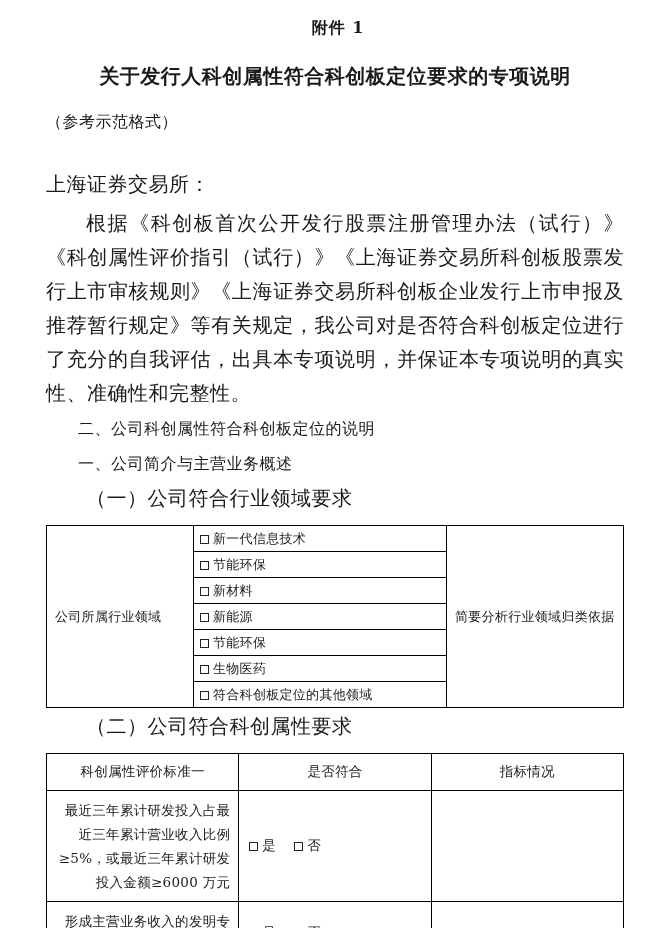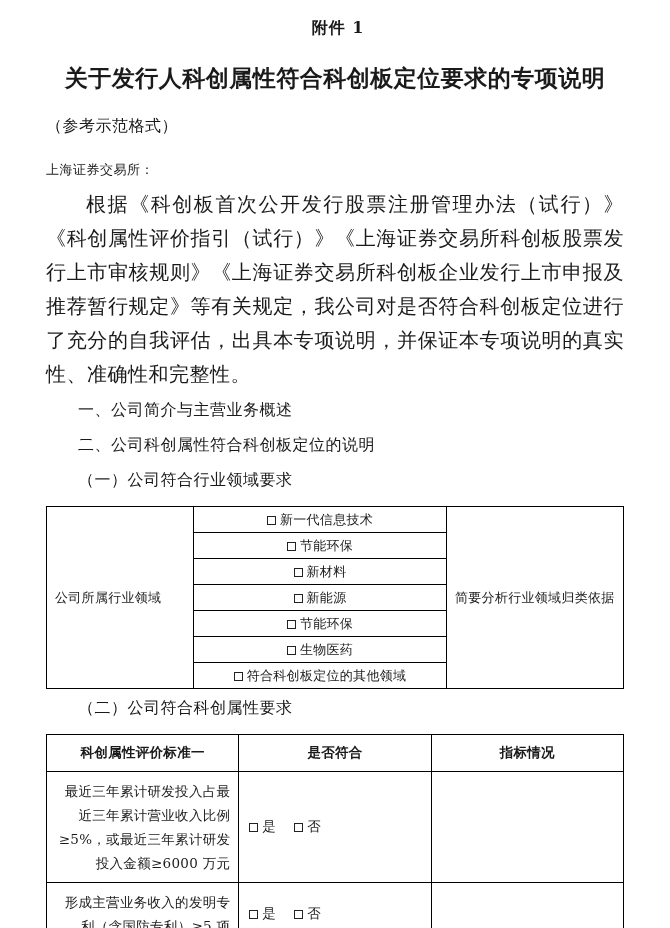--- a/index.html
+++ b/index.html
@@ -23,53 +23,53 @@
   }
   .attachment-label {
     font-size: 16px;
     font-weight: bold;
     letter-spacing: 1px;
     margin: 4px 0 0 6px;
     text-align: center;
   }
   .doc-title {
     text-align: center;
-    font-size: 23px;
+    font-size: 20px;
     font-weight: bold;
     letter-spacing: 0.5px;
     margin-top: 24px;
   }
   .doc-subtitle {
     font-size: 16px;
     margin-top: 22px;
     letter-spacing: 0.5px;
   }
   .salutation {
-    font-size: 13px;
-    margin-top: 24px;
+    font-size: 20px;
+    margin-top: 38px;
     letter-spacing: 0.5px;
   }
   .body-para {
     font-size: 20px;
     line-height: 34px;
     text-align: justify;
     text-justify: inter-ideograph;
     margin-top: 8px;
     text-indent: 2em;
     letter-spacing: 0.5px;
   }
   .section-line {
     font-size: 16px;
     line-height: 33px;
     text-indent: 2em;
     letter-spacing: 0.5px;
     margin-top: 2px;
   }
   .sub-section-line {
-    font-size: 16px;
+    font-size: 20px;
     line-height: 33px;
     text-indent: 2em;
     letter-spacing: 0.5px;
     margin-top: 2px;
   }
   table {
     border-collapse: collapse;
     width: 100%;
     table-layout: fixed;
   }
@@ -84,38 +84,37 @@
     letter-spacing: 0.3px;
   }
   .tbl1 td.cat {
     width: 132px;
     padding-left: 8px;
     line-height: 22px;
   }
   .tbl1 td.opt {
     height: 21px;
     line-height: 19px;
-    text-align: center;
   }
   .tbl1 td.note {
     width: 160px;
     line-height: 23px;
     padding: 2px 8px;
   }
   .tbl2 {
     margin-top: 10px;
   }
   .tbl2 td, .tbl2 th {
     border: 1px solid #000;
     font-size: 13.5px;
     letter-spacing: 0.3px;
     text-align: right;
   }
   .tbl2 th {
-    font-weight: bold;
+    font-weight: normal;
     text-align: center;
     height: 30px;
     padding: 3px 20px;
   }
   .tbl2 td.crit {
     padding: 7px 8px;
     line-height: 24px;
     vertical-align: middle;
   }
   .tbl2 td.check {
@@ -150,22 +149,22 @@
   <div class="attachment-label">附件 1</div>
 
   <div class="doc-title">关于发行人科创属性符合科创板定位要求的专项说明</div>
 
   <div class="doc-subtitle">（参考示范格式）</div>
 
   <div class="salutation">上海证券交易所：</div>
 
   <div class="body-para">根据《科创板首次公开发行股票注册管理办法（试行）》《科创属性评价指引（试行）》《上海证券交易所科创板股票发行上市审核规则》《上海证券交易所科创板企业发行上市申报及推荐暂行规定》等有关规定，我公司对是否符合科创板定位进行了充分的自我评估，出具本专项说明，并保证本专项说明的真实性、准确性和完整性。</div>
 
+  <div class="section-line">二、公司科创属性符合科创板定位的说明</div>
   <div class="section-line">一、公司简介与主营业务概述</div>
-  <div class="section-line">二、公司科创属性符合科创板定位的说明</div>
 
   <div class="sub-section-line">（一）公司符合行业领域要求</div>
 
   <table class="tbl1">
     <tbody>
       <tr>
         <td class="cat" rowspan="7">公司所属行业领域</td>
         <td class="opt"><span class="cb"></span><span>新一代信息技术</span></td>
         <td class="note" rowspan="7">简要分析行业领域归类依据</td>
       </tr>

